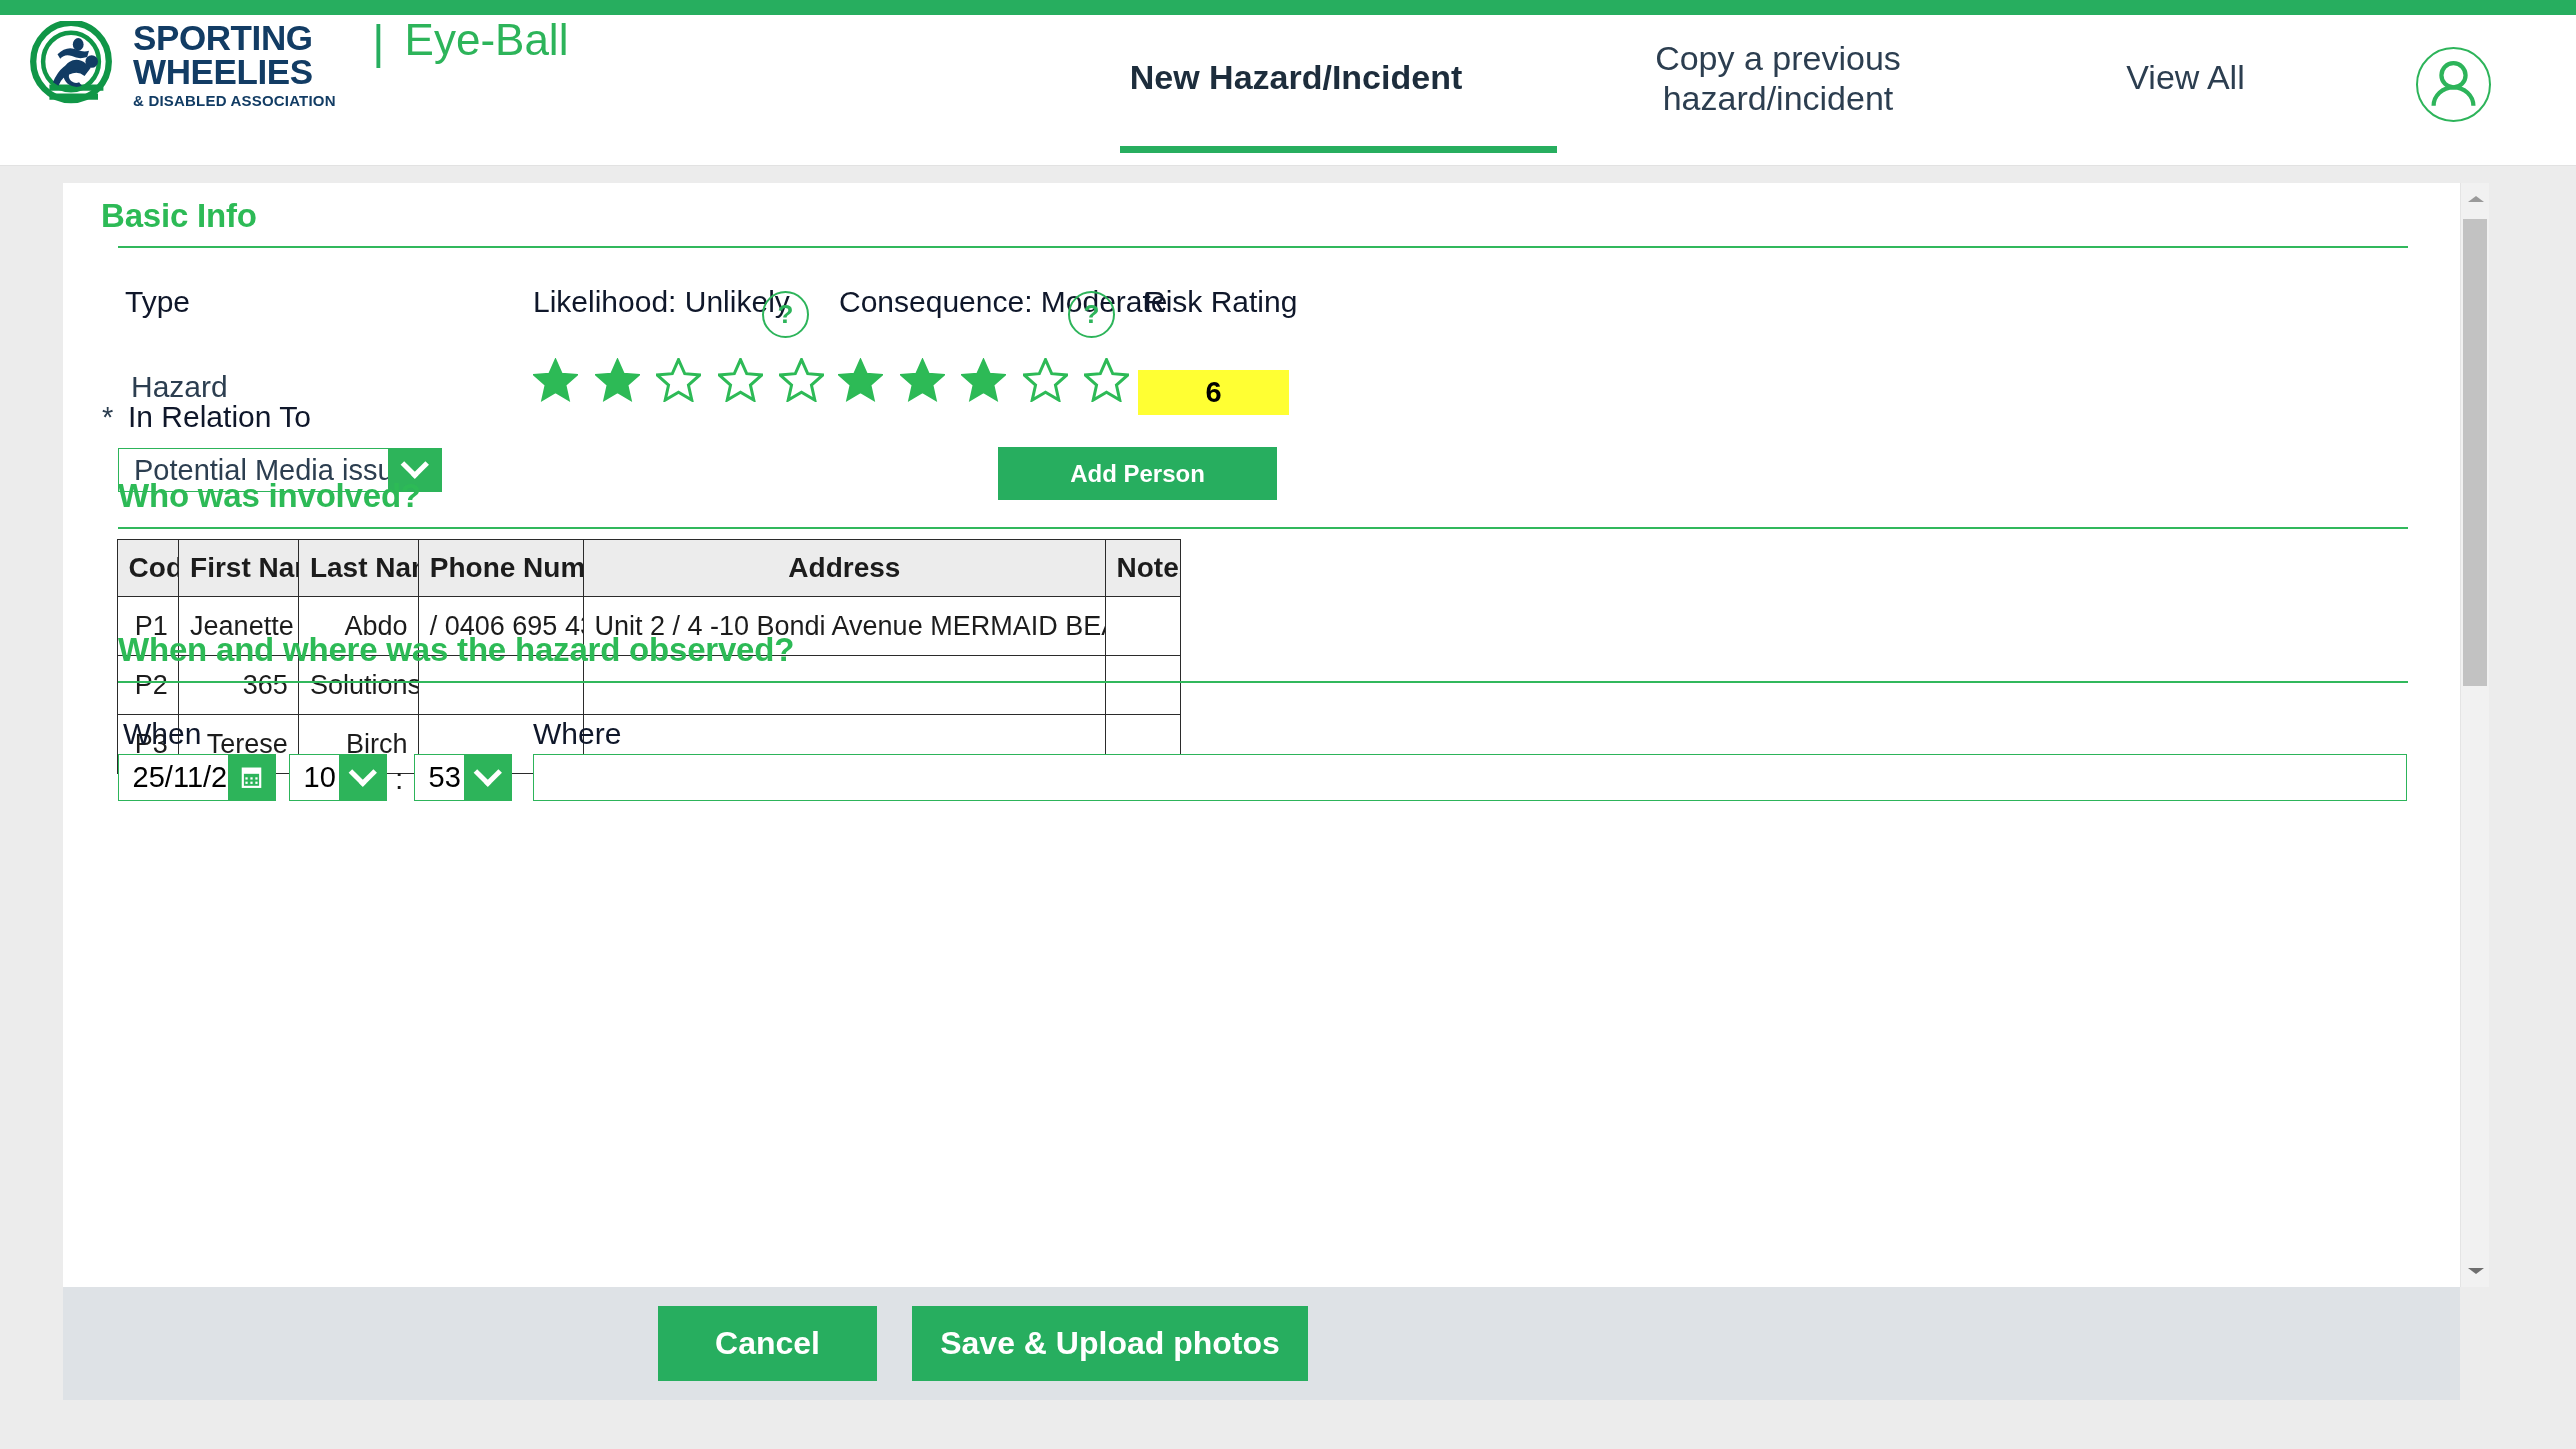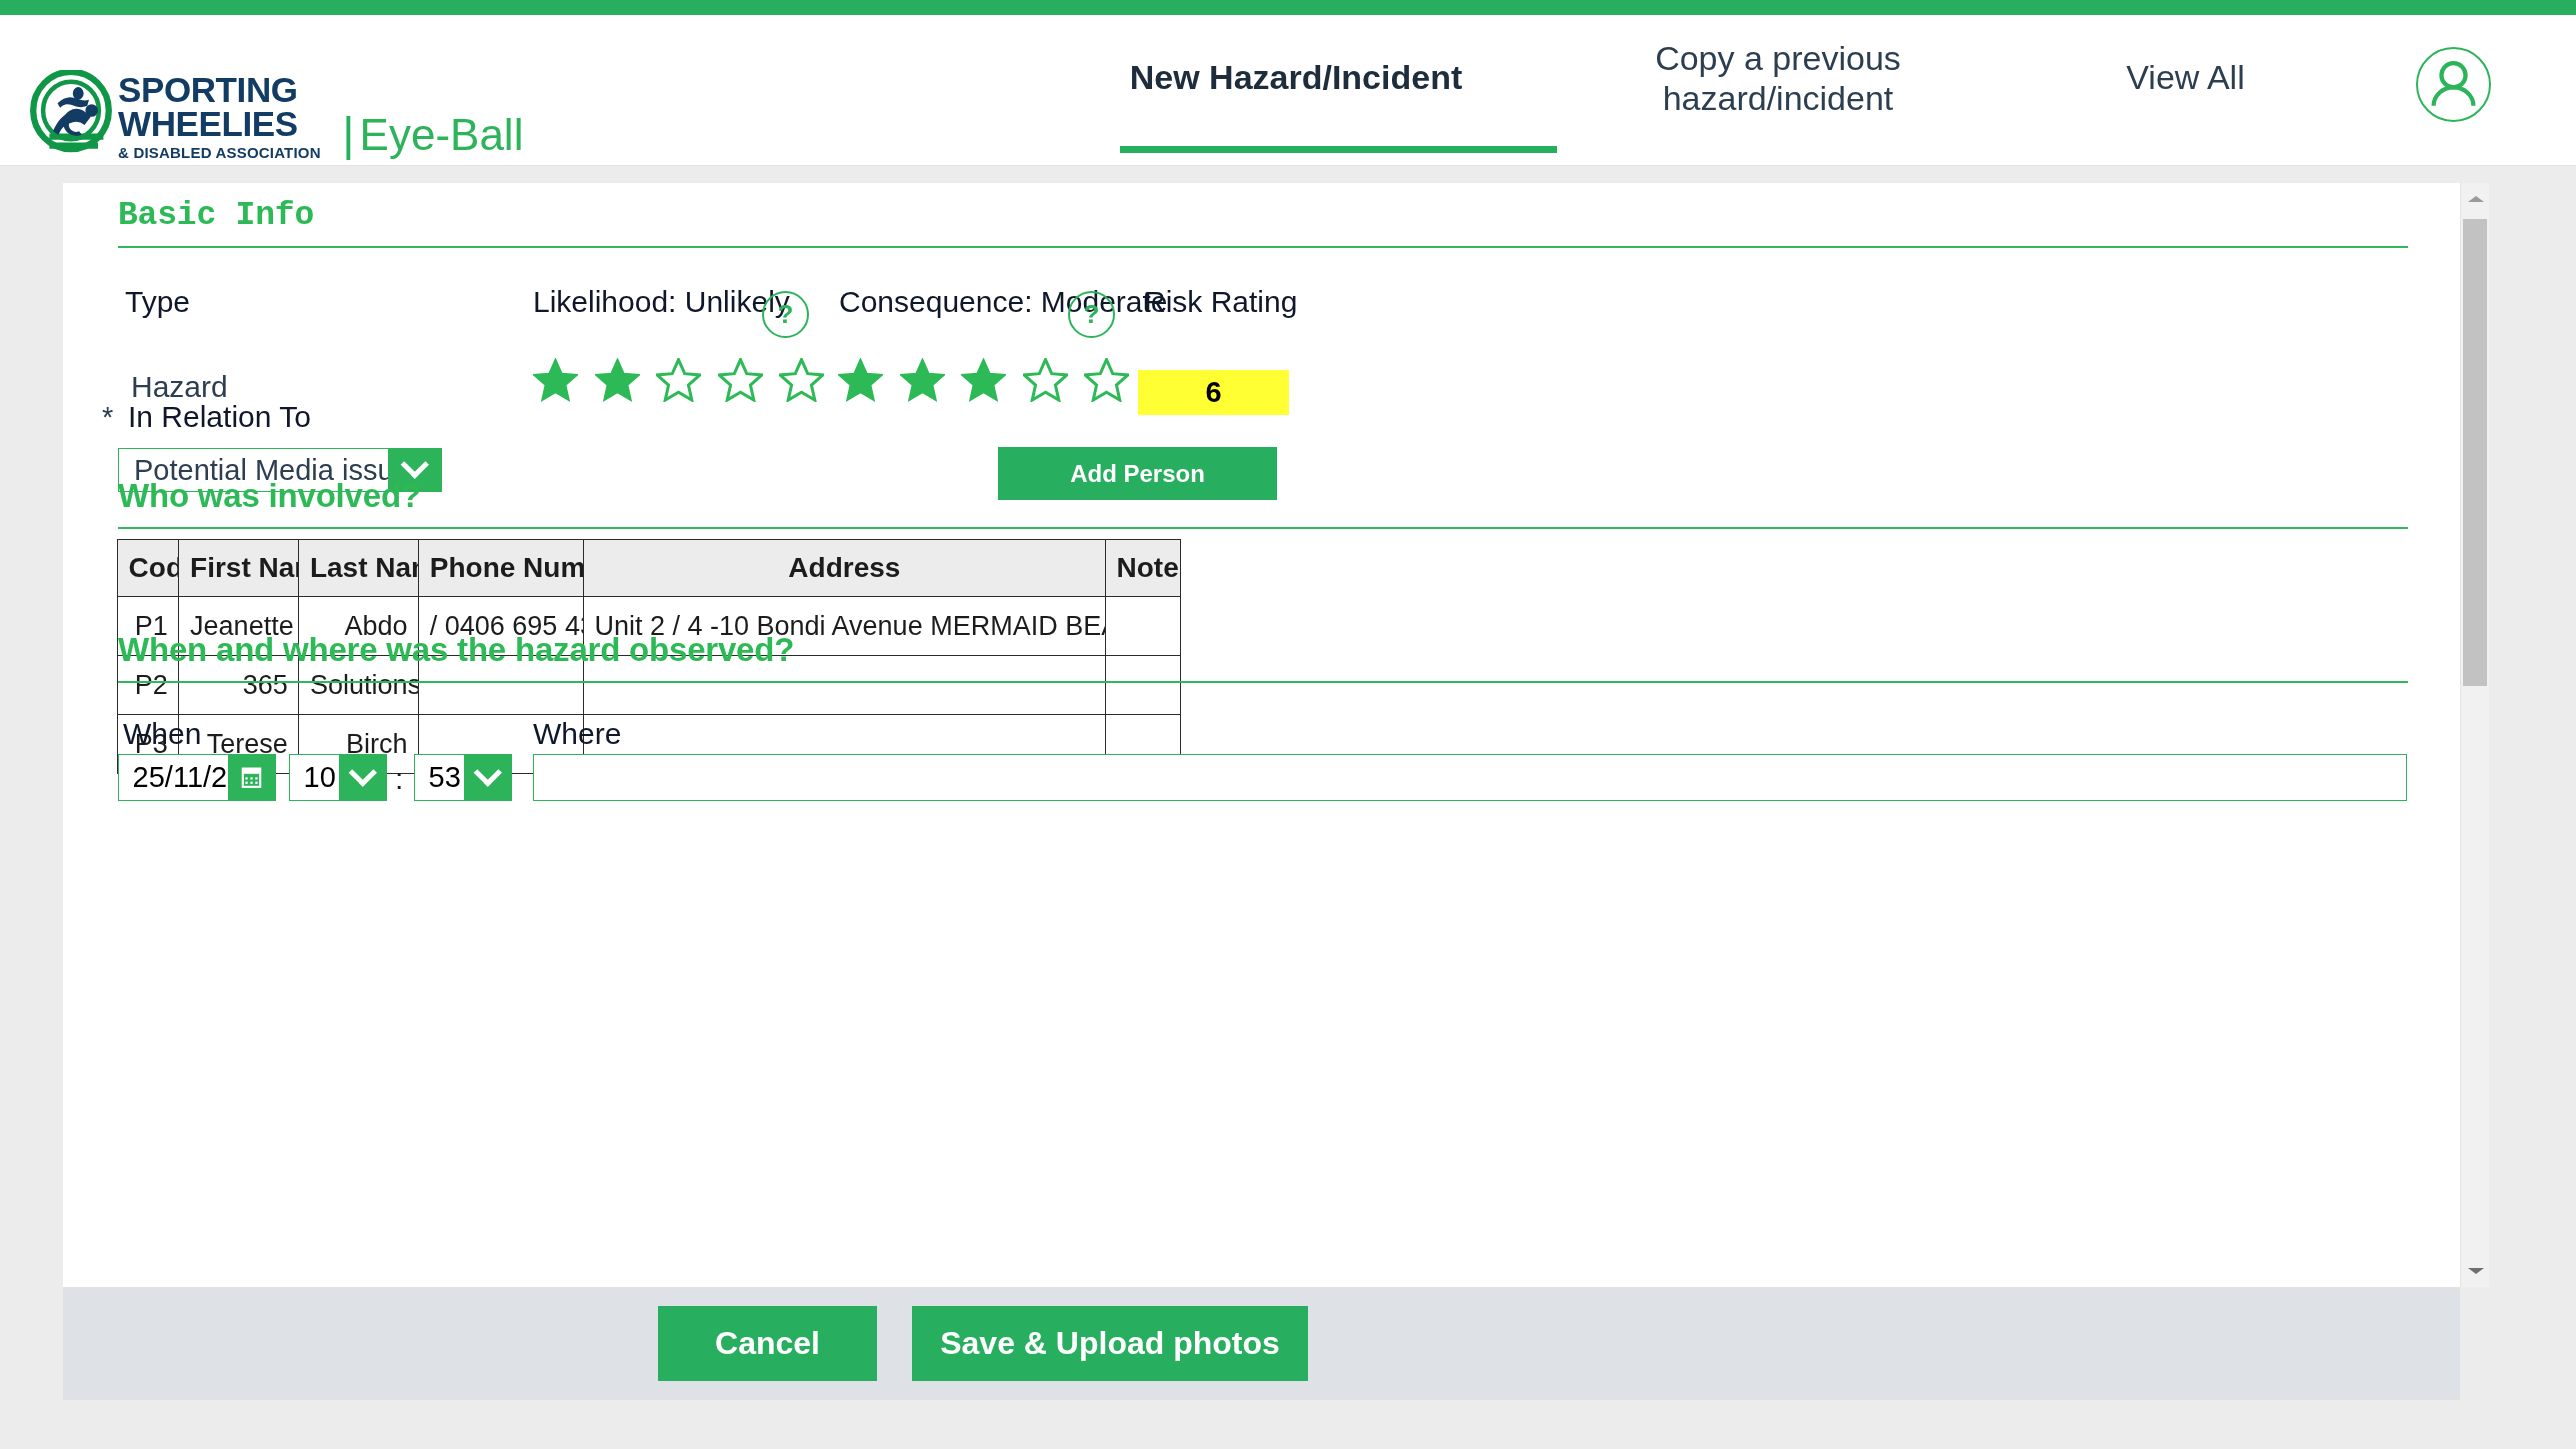--- a/index.html
+++ b/index.html
@@ -34,22 +34,22 @@
     height: 151px;
     background: #ffffff;
     border-bottom: 0.8px solid #e2e2e2;
   }
 
   .brand {
     position: absolute;
     left: 26px; top: 6px;
     height: 139px;
     display: flex;
-    align-items: flex-end;
-    gap: 2px;
+    align-items: flex-start;
+    gap: 17px;
   }
 
   .brand-mark { width: 90px; height: 90px; display: block; }
 
   .brand-words {
     display: flex;
     flex-direction: column;
     justify-content: center;
     line-height: 1;
   }
@@ -403,21 +403,21 @@
     <svg viewBox="0 0 100 100" width="71" height="71">
       <circle cx="50" cy="37" r="17" fill="none" stroke="#2db45a" stroke-width="6"></circle>
       <path d="M22 80 a28 26 0 0 1 56 0" fill="none" stroke="#2db45a" stroke-width="6"></path>
     </svg>
   </div>
 </div>
 
 <div class="card">
   <div class="card-inner">
 
-    <div class="sec-head" style="left:55px; top:13.6px;font-family:Liberation Mono, monospace;">Basic Info</div>
+    <div class="sec-head" style="left:38px; top:13.6px;">Basic Info</div>
     <div class="sec-rule" style="left:55px; top:63px; width:2290px;"></div>
 
     <div class="lbl" style="left:62px; top:102px;">Type</div>
     <div class="val" style="left:68px; top:187px;">Hazard</div>
 
     <div class="lbl" style="left:470px; top:102px;">Likelihood: Unlikely</div>
     <div class="help-circle" style="left:699px; top:108px;">?</div>
 
     <div class="stars" id="likelihood-stars" style="left:470px; top:175px;">
         <svg viewBox="0 0 24 23" class="star">

